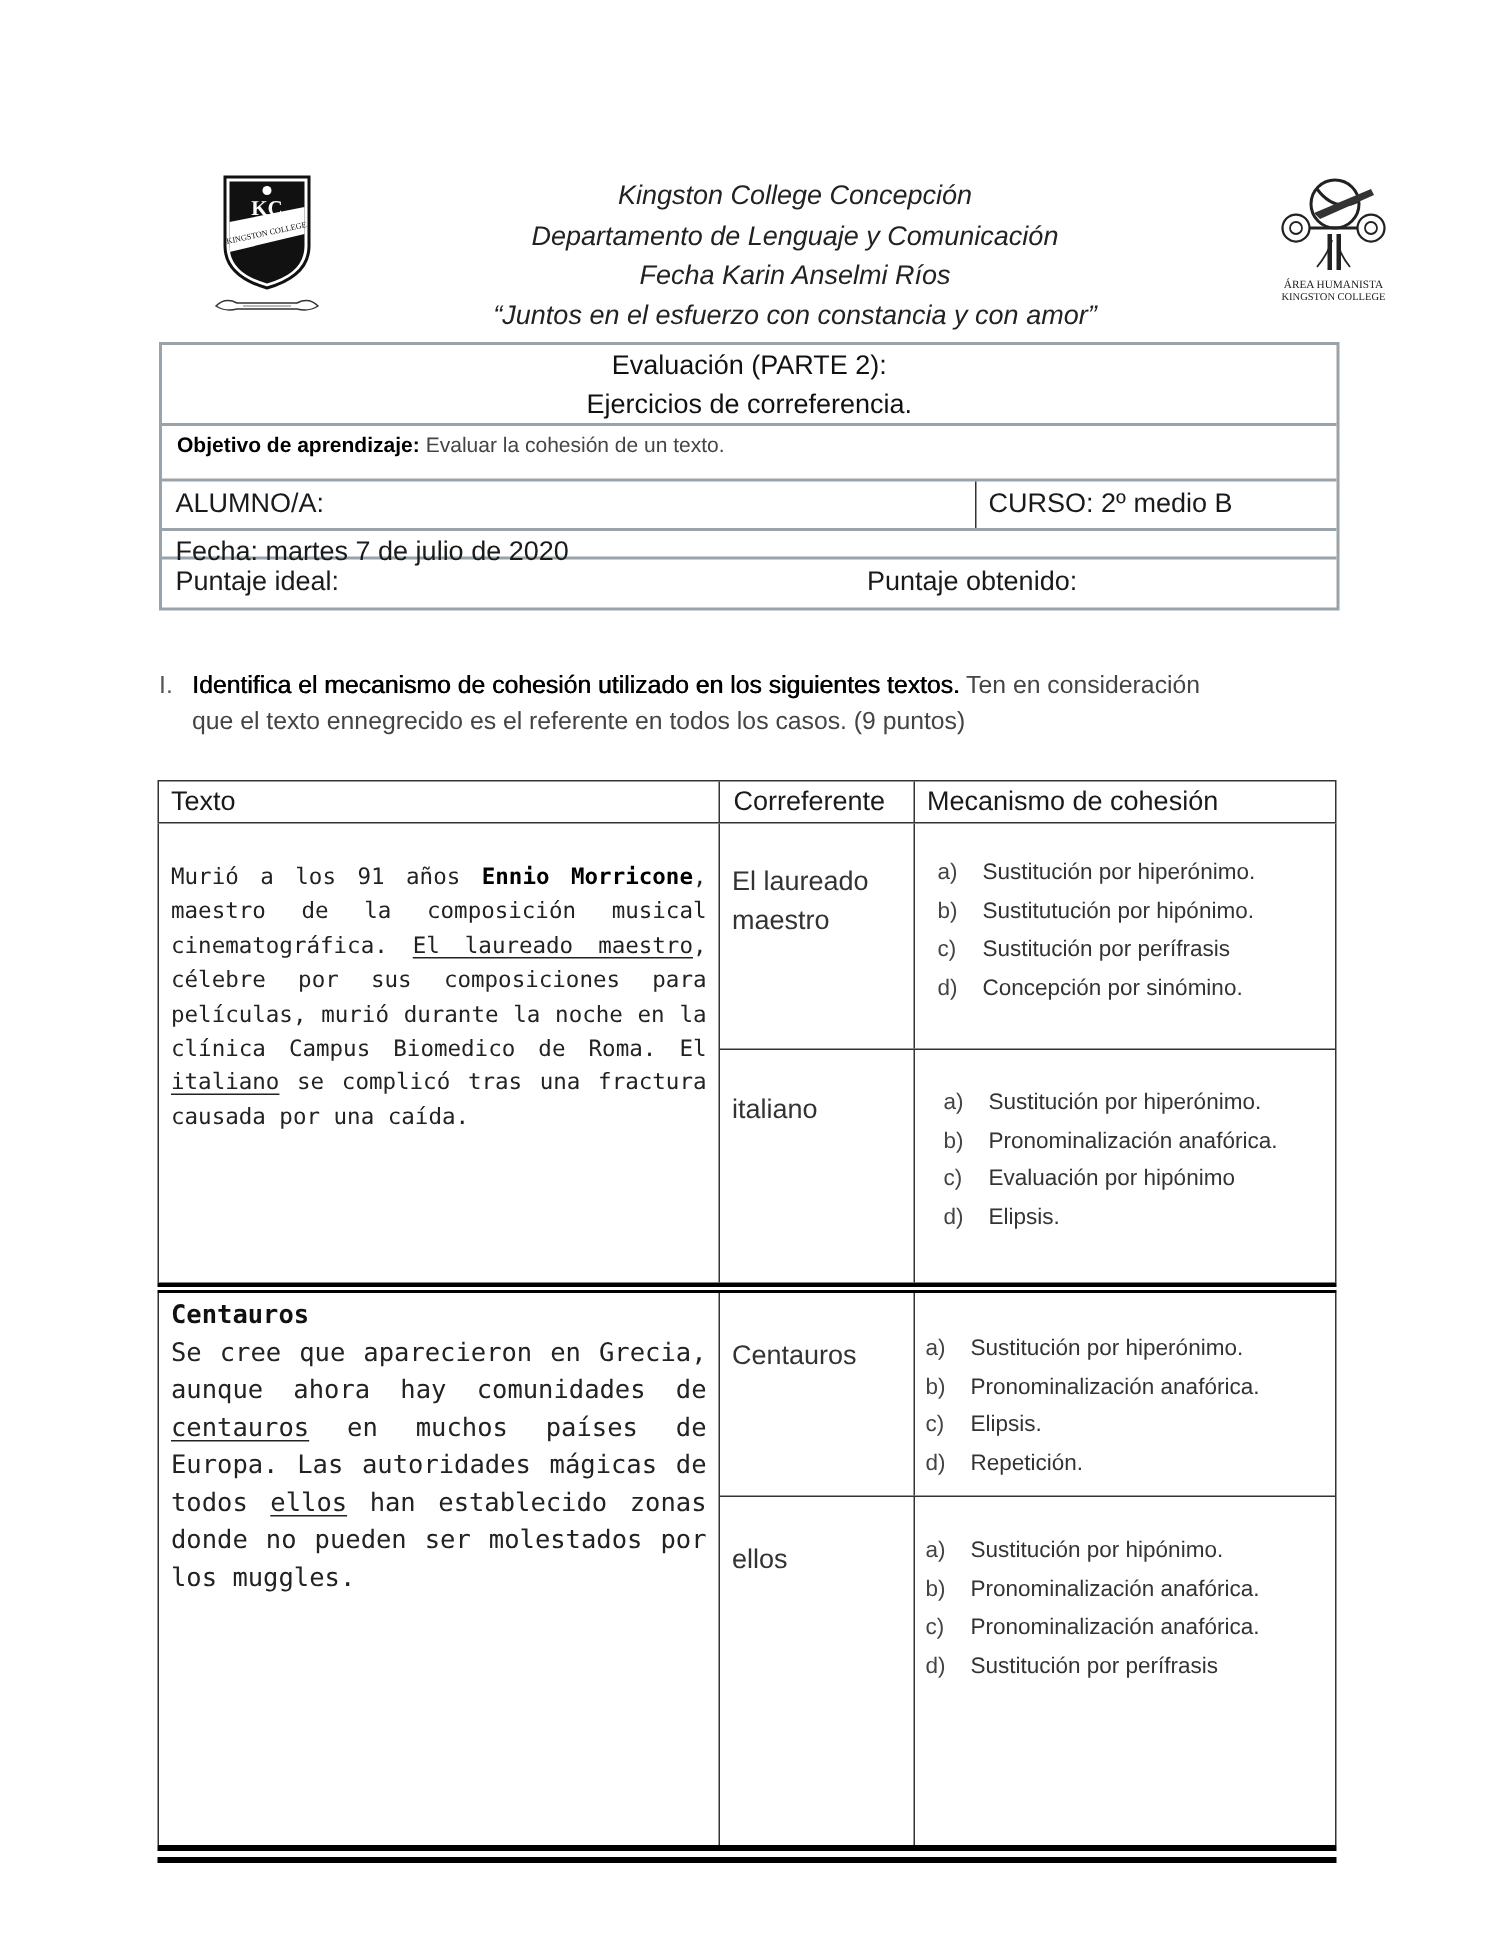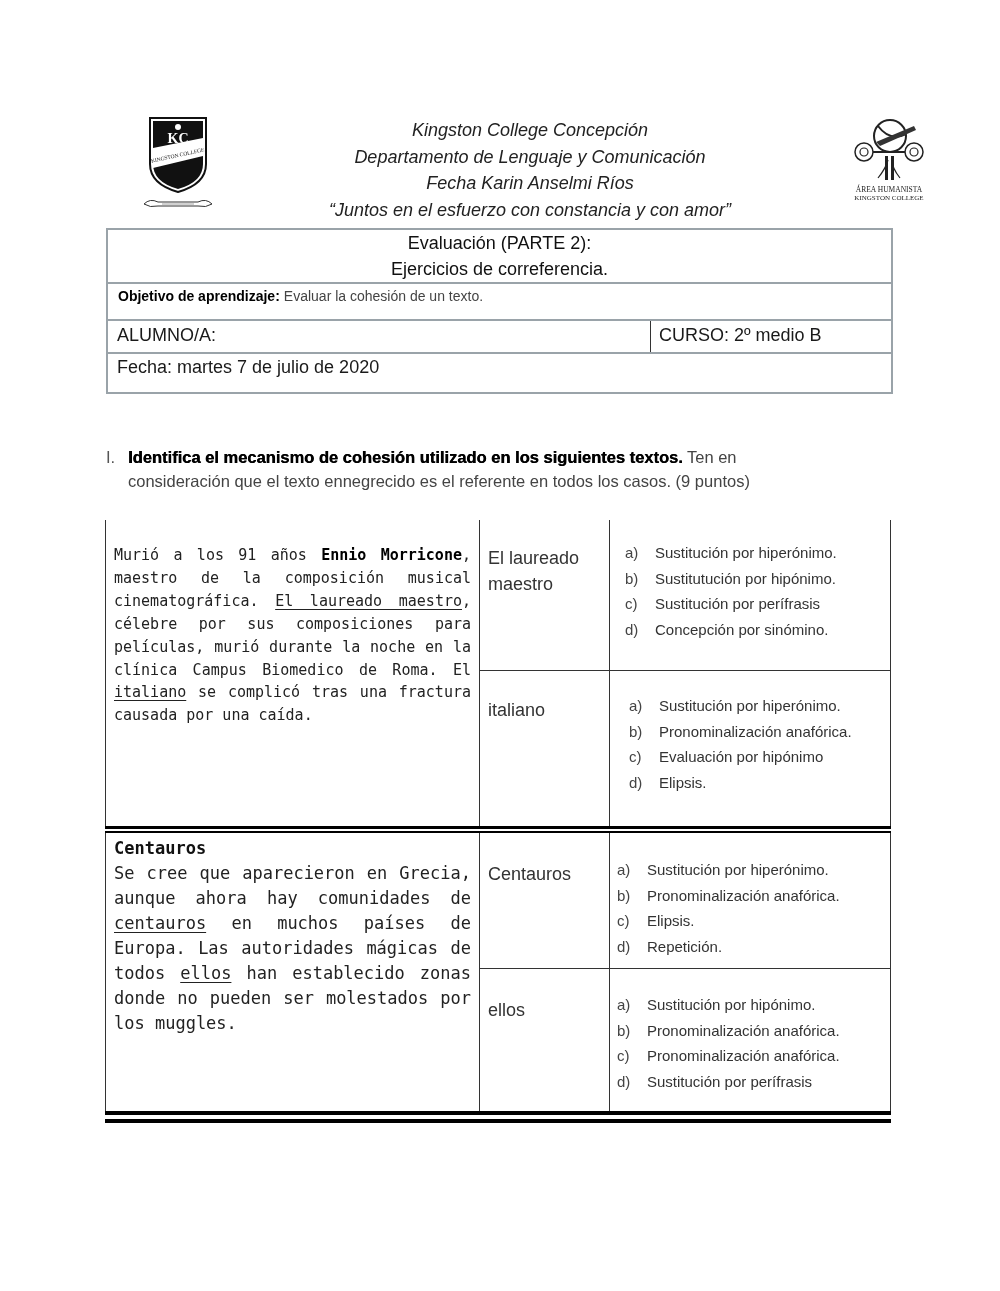--- a/index.html
+++ b/index.html
@@ -26,32 +26,32 @@
     }
     .info-row { border-bottom: 2px solid #9aa3a9; display: flex; }
     .info-row:last-child { border-bottom: none; }
     .title-row { height: 54px; flex-direction: column; align-items: center; justify-content: center; font-size: 18px; line-height: 26px; color: #111; }
     .obj-row { height: 37px; align-items: flex-start; padding: 4px 10px; font-size: 14px; color: #222; }
     .obj-row b { font-weight: bold; color: #000; margin-right: 4px; }
     .obj-row span.v { color: #444; }
     .student-row { height: 33px; font-size: 18px; }
     .student-row .c1 { width: 543px; border-right: 1px solid #333; padding: 4px 9px; }
     .student-row .c2 { flex: 1; padding: 4px 8px; }
-    .date-row { height: 38px; font-size: 18px; padding: 3px 9px; }
+    .date-row { height: 19px; font-size: 18px; padding: 3px 9px; }
     .score-row { height: 32px; font-size: 18px; padding: 4px 9px; position: relative; }
     .score-row .r { position: absolute; left: 470px; top: 4px; }
 
     
     .instr {
       position: absolute; left: 106px; top: 445px; width: 720px;
       font-size: 16.5px; line-height: 24px; color: #444;
     }
     .instr .num { position: absolute; left: 0; top: 0; color: #555; }
     .instr .body { padding-left: 22px; }
-    .instr .bold { color: #000; font-weight: bold; text-shadow: 0.4px 0 0 #000; }
+    .instr .bold { color: #000; font-weight: normal; text-shadow: 0.4px 0 0 #000; }
 
     
     .main-table {
       position: absolute; left: 105px; top: 520px; width: 786px;
     }
     .mt-head {
       display: flex; height: 29px; border: 1px solid #333; border-bottom: 1px solid #333;
       font-size: 18px;
     }
     .mt-head > div { padding: 3px 8px; }
@@ -80,21 +80,21 @@
     .sec1 .sec-text { padding: 24px 8px 0 8px; font-size: 15px; line-height: 22.9px; text-align: justify; }
     .sec1 .sub-row.r1 { height: 151px; }
     .sec1 .sub-row.r2 { flex: 1; }
     .sec1 .r1 .coref { padding-top: 25px; }
     .sec1 .r1 .mech { padding: 20px 0 0 15px; }
     .sec1 .r2 .coref { padding-top: 26px; }
     .sec1 .r2 .mech { padding: 22px 0 0 19px; }
 
     .dbl-sep { height: 7px; border-top: 3px solid #000; border-bottom: 2px solid #000; margin-left: 0; width: 786px; }
 
-    .sec2 { height: 278px; }
+    .sec2 { height: 368px; }
     .sec2 .sec-text { padding: 3px 8px 0 8px; font-size: 17px; line-height: 25px; }
     .sec2 .sec-text .t-title { font-weight: bold; color: #111; text-align: left; }
     .sec2 .sec-text .t-body { text-align: justify; }
     .sec2 .sub-row.r1 { height: 136px; }
     .sec2 .sub-row.r2 { flex: 1; }
     .sec2 .r1 .coref { padding-top: 28px; }
     .sec2 .r1 .mech { padding: 24px 0 0 7px; }
     .sec2 .r2 .coref { padding-top: 28px; }
     .sec2 .r2 .mech { padding: 23px 0 0 7px; }
 
@@ -159,30 +159,39 @@
     <div class="c1">
       <span>ALUMNO/A:</span>
     </div>
     <div class="c2">
       <span>CURSO:  2º medio B</span>
     </div>
   </div>
   <div class="info-row date-row">
     <span>Fecha: martes 7 de julio de 2020</span>
   </div>
+  <div class="info-row score-row">
+    <span>Puntaje ideal:</span>
+    <span class="r">Puntaje obtenido:</span>
+  </div>
 </div>
 
 <div class="instr">
   <span class="num">I.</span>
   <div class="body">
     <span class="bold">Identifica el mecanismo de cohesión utilizado en los siguientes textos.</span><span> Ten en consideración que el texto ennegrecido es el referente en todos los casos. (9 puntos)</span>
   </div>
 </div>
 
 <div class="main-table">
+  <div class="mt-head">
+    <div class="h1">Texto</div>
+    <div class="h2">Correferente</div>
+    <div class="h3">Mecanismo de cohesión</div>
+  </div>
 
   <div class="section sec1">
     <div class="sec-text"><span>Murió a los 91 años </span><span class="b">Ennio Morricone</span><span>, maestro de la composición musical cinematográfica.</span> <span class="u">El laureado maestro</span><span>, célebre por sus composiciones para películas, murió durante la noche en la clínica Campus Biomedico de Roma. El </span><span class="u">italiano</span><span> se complicó tras una fractura causada por una caída.</span></div>
     <div class="sec-right">
       <div class="sub-row r1">
         <div class="coref">El laureado maestro</div>
         <div class="mech">
           <ol>
             <li>
                 <span class="l">a)</span>

